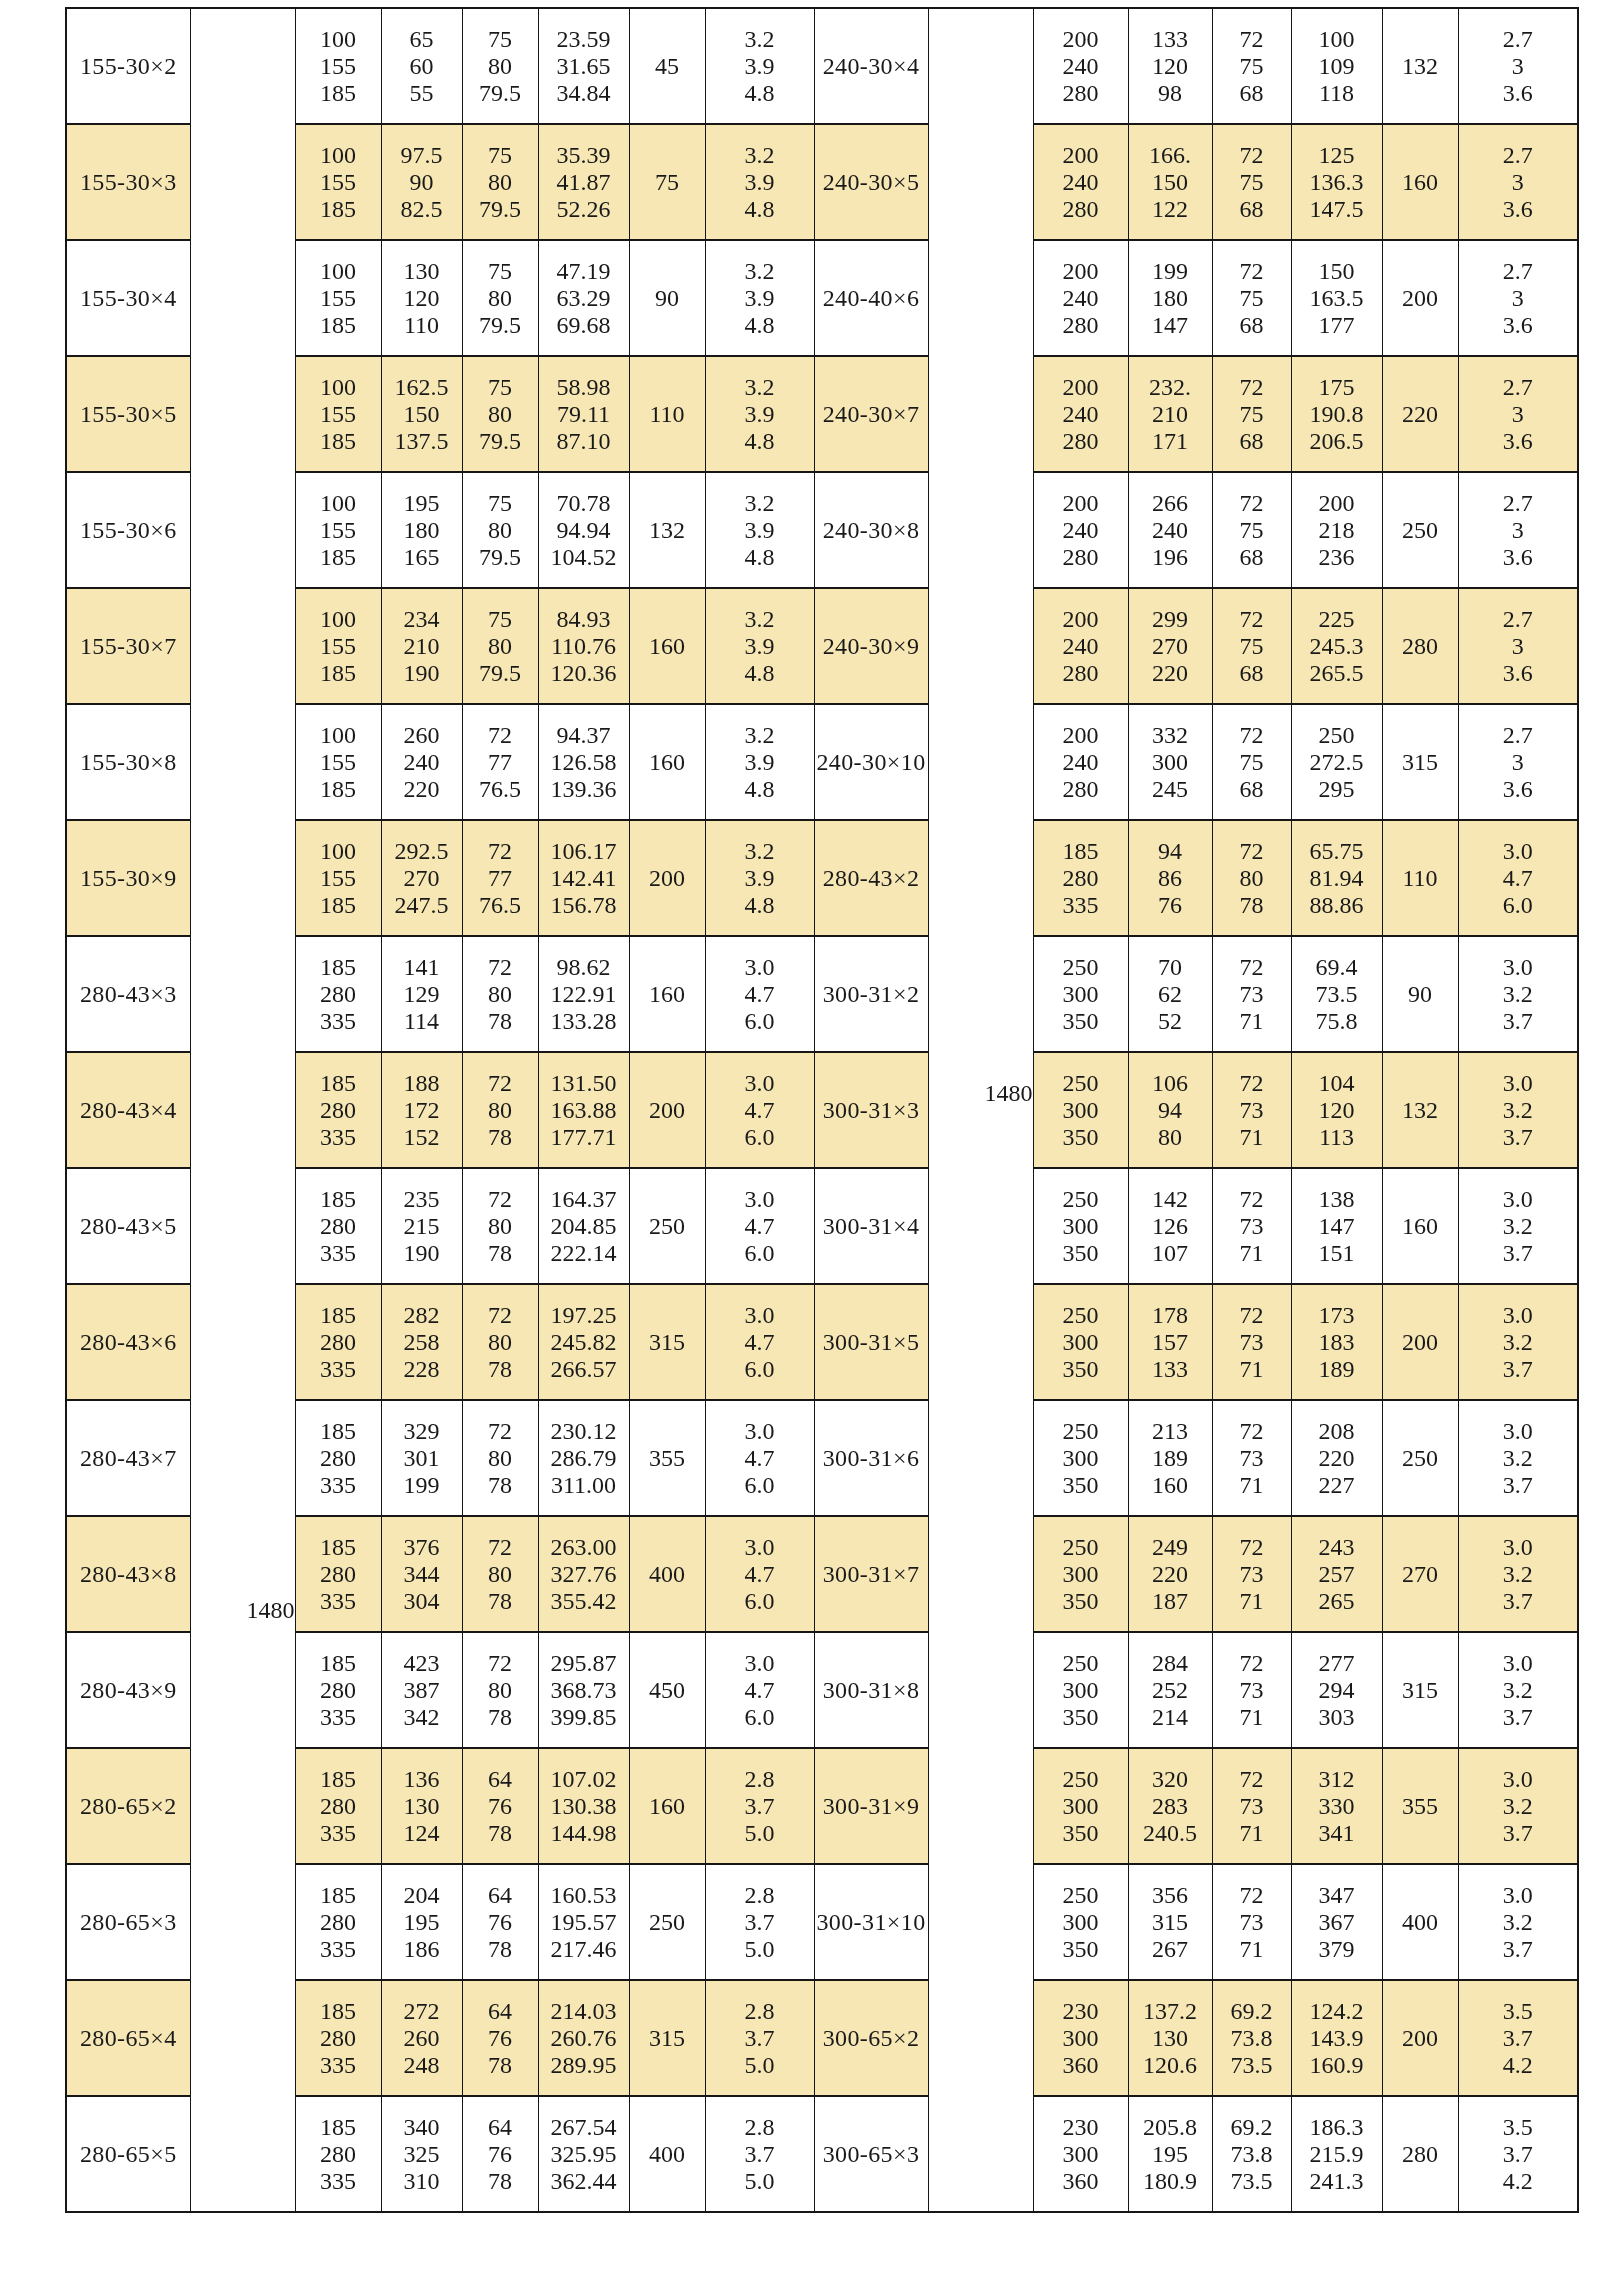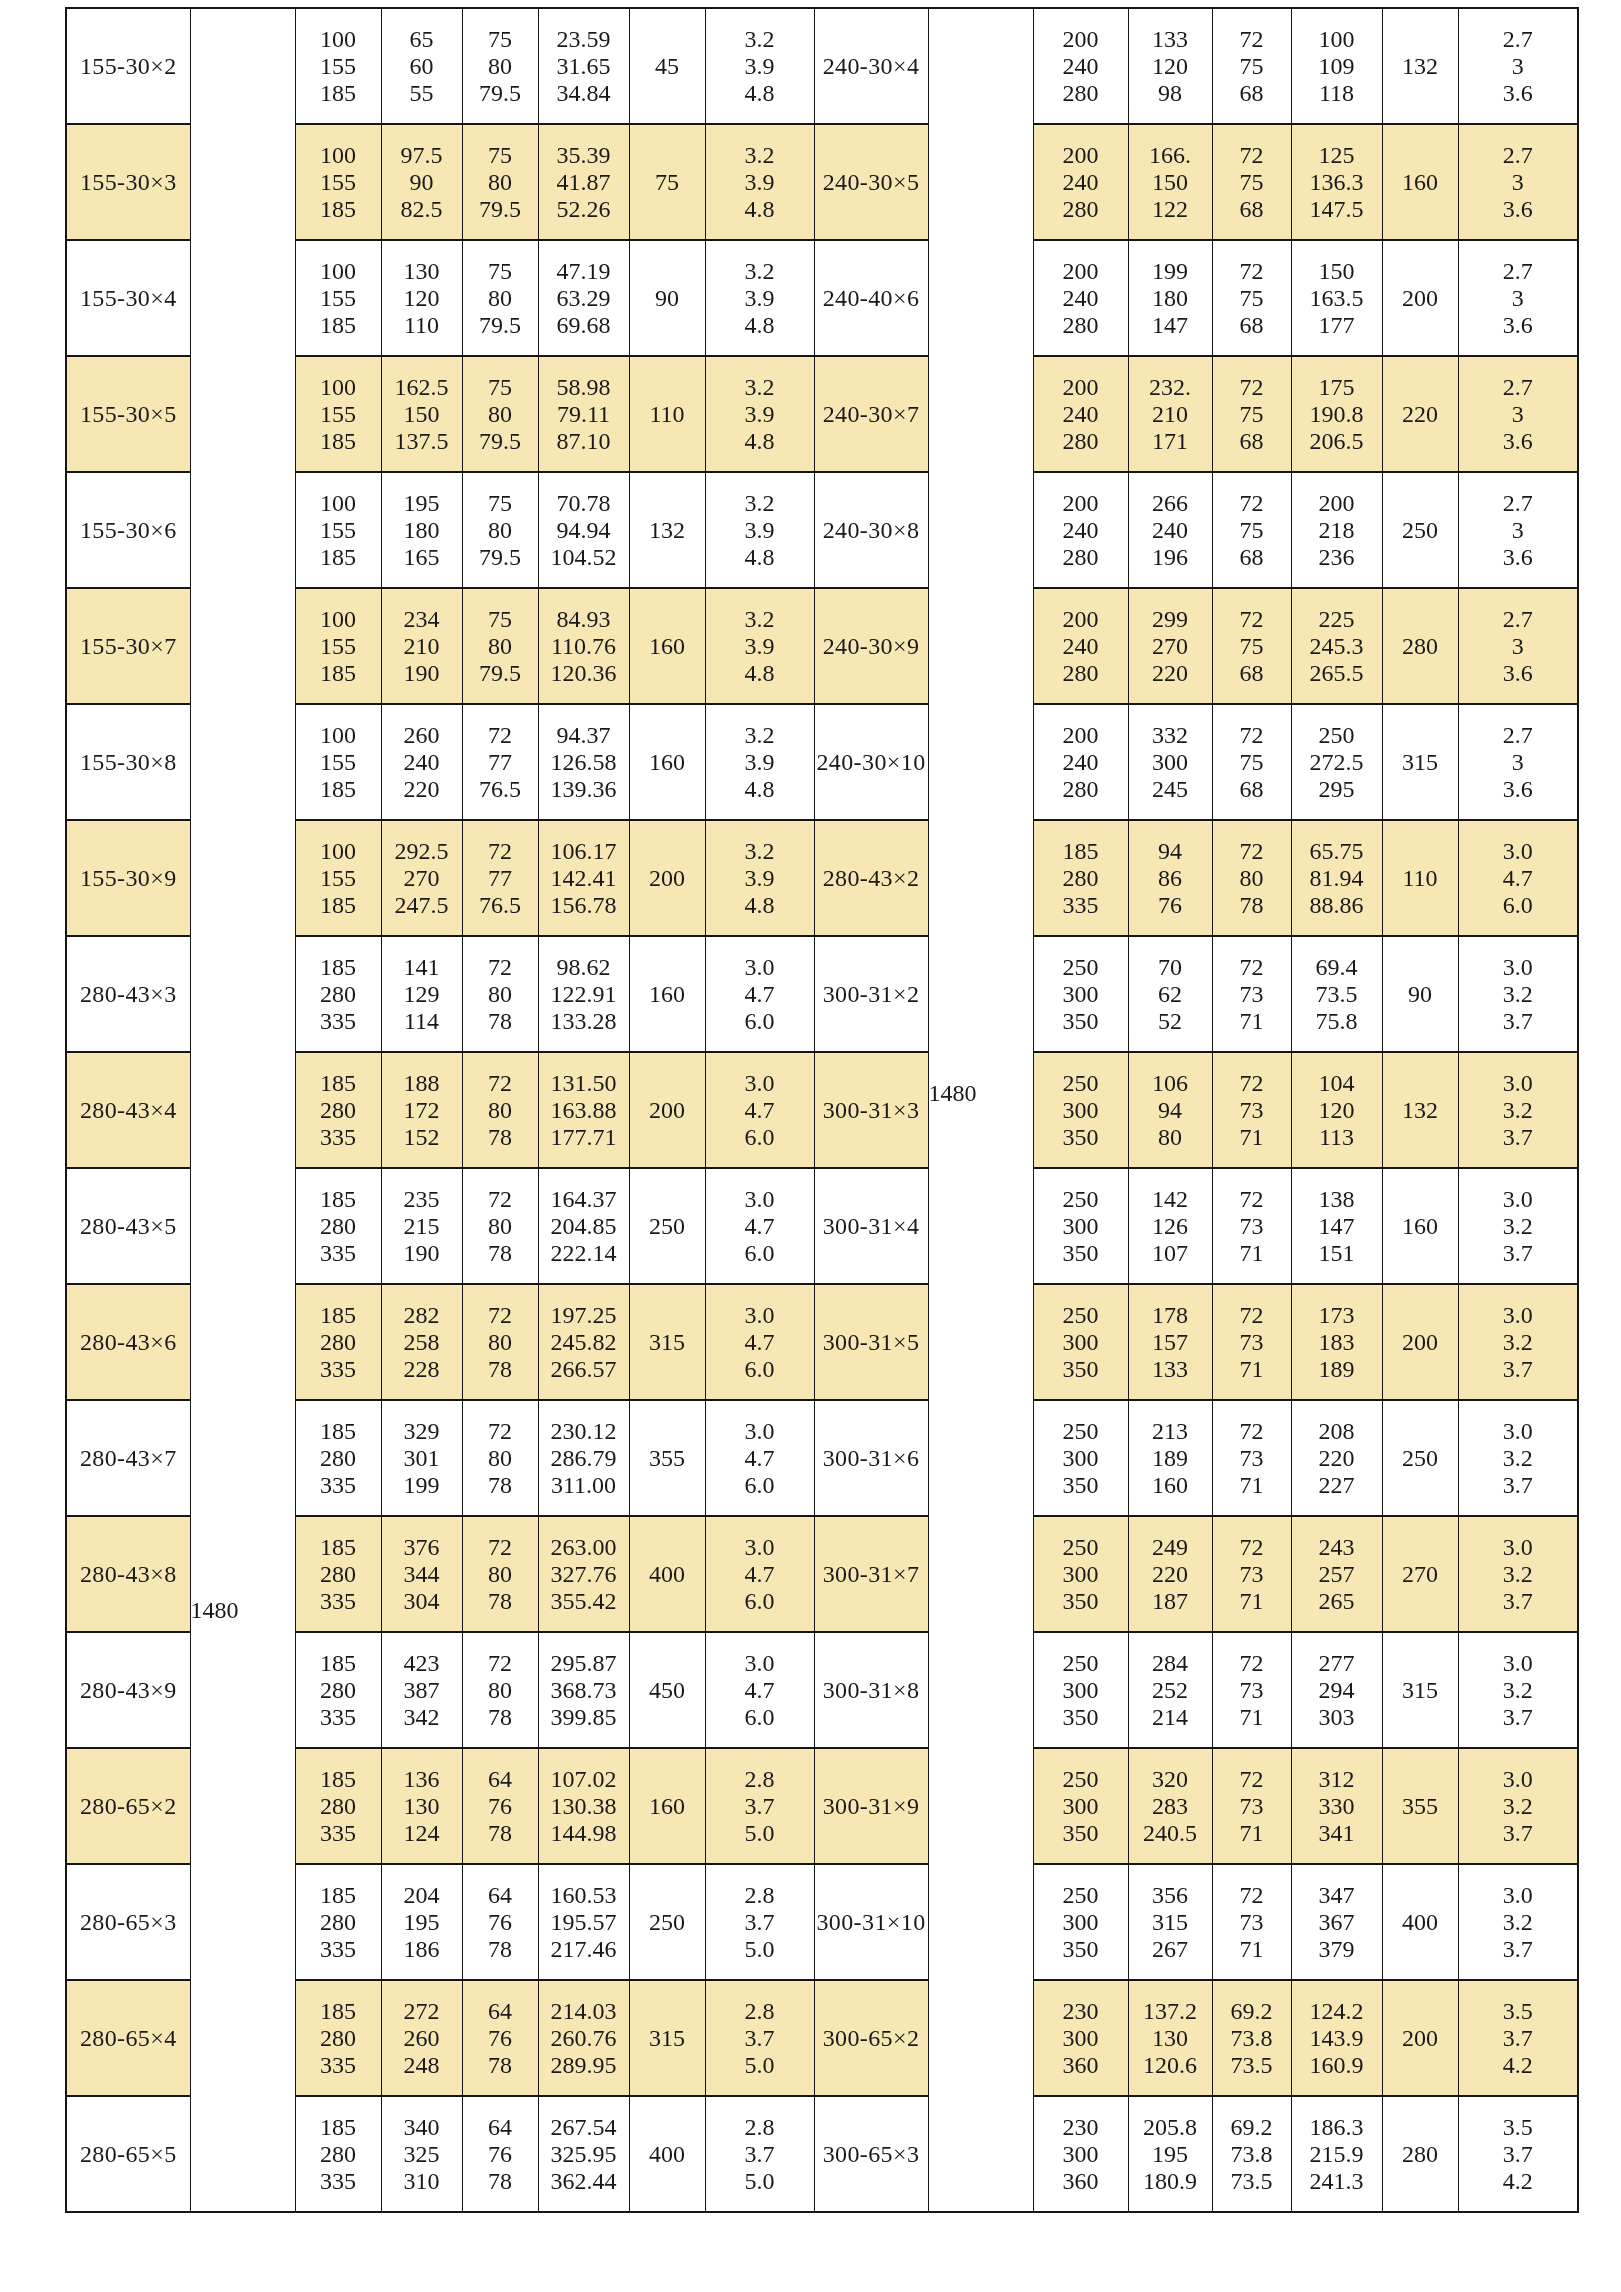--- a/index.html
+++ b/index.html
@@ -46,21 +46,21 @@
   }
   
   table.spec-table td.rpm-cell {
     background: #ffffff !important;
     position: relative;
   }
   .rpm-value {
     position: absolute;
     left: 0;
     right: 0;
-    text-align: left;
+    text-align: right;
     transform: translateY(-50%);
     font-size: 24px;
     color: #191919;
   }
   .rpm-left  { top: 1601px; }
   .rpm-right { top: 1084px; }
   td.model-cell {
     font-size: 24px;
     letter-spacing: 0.4px;
   }

